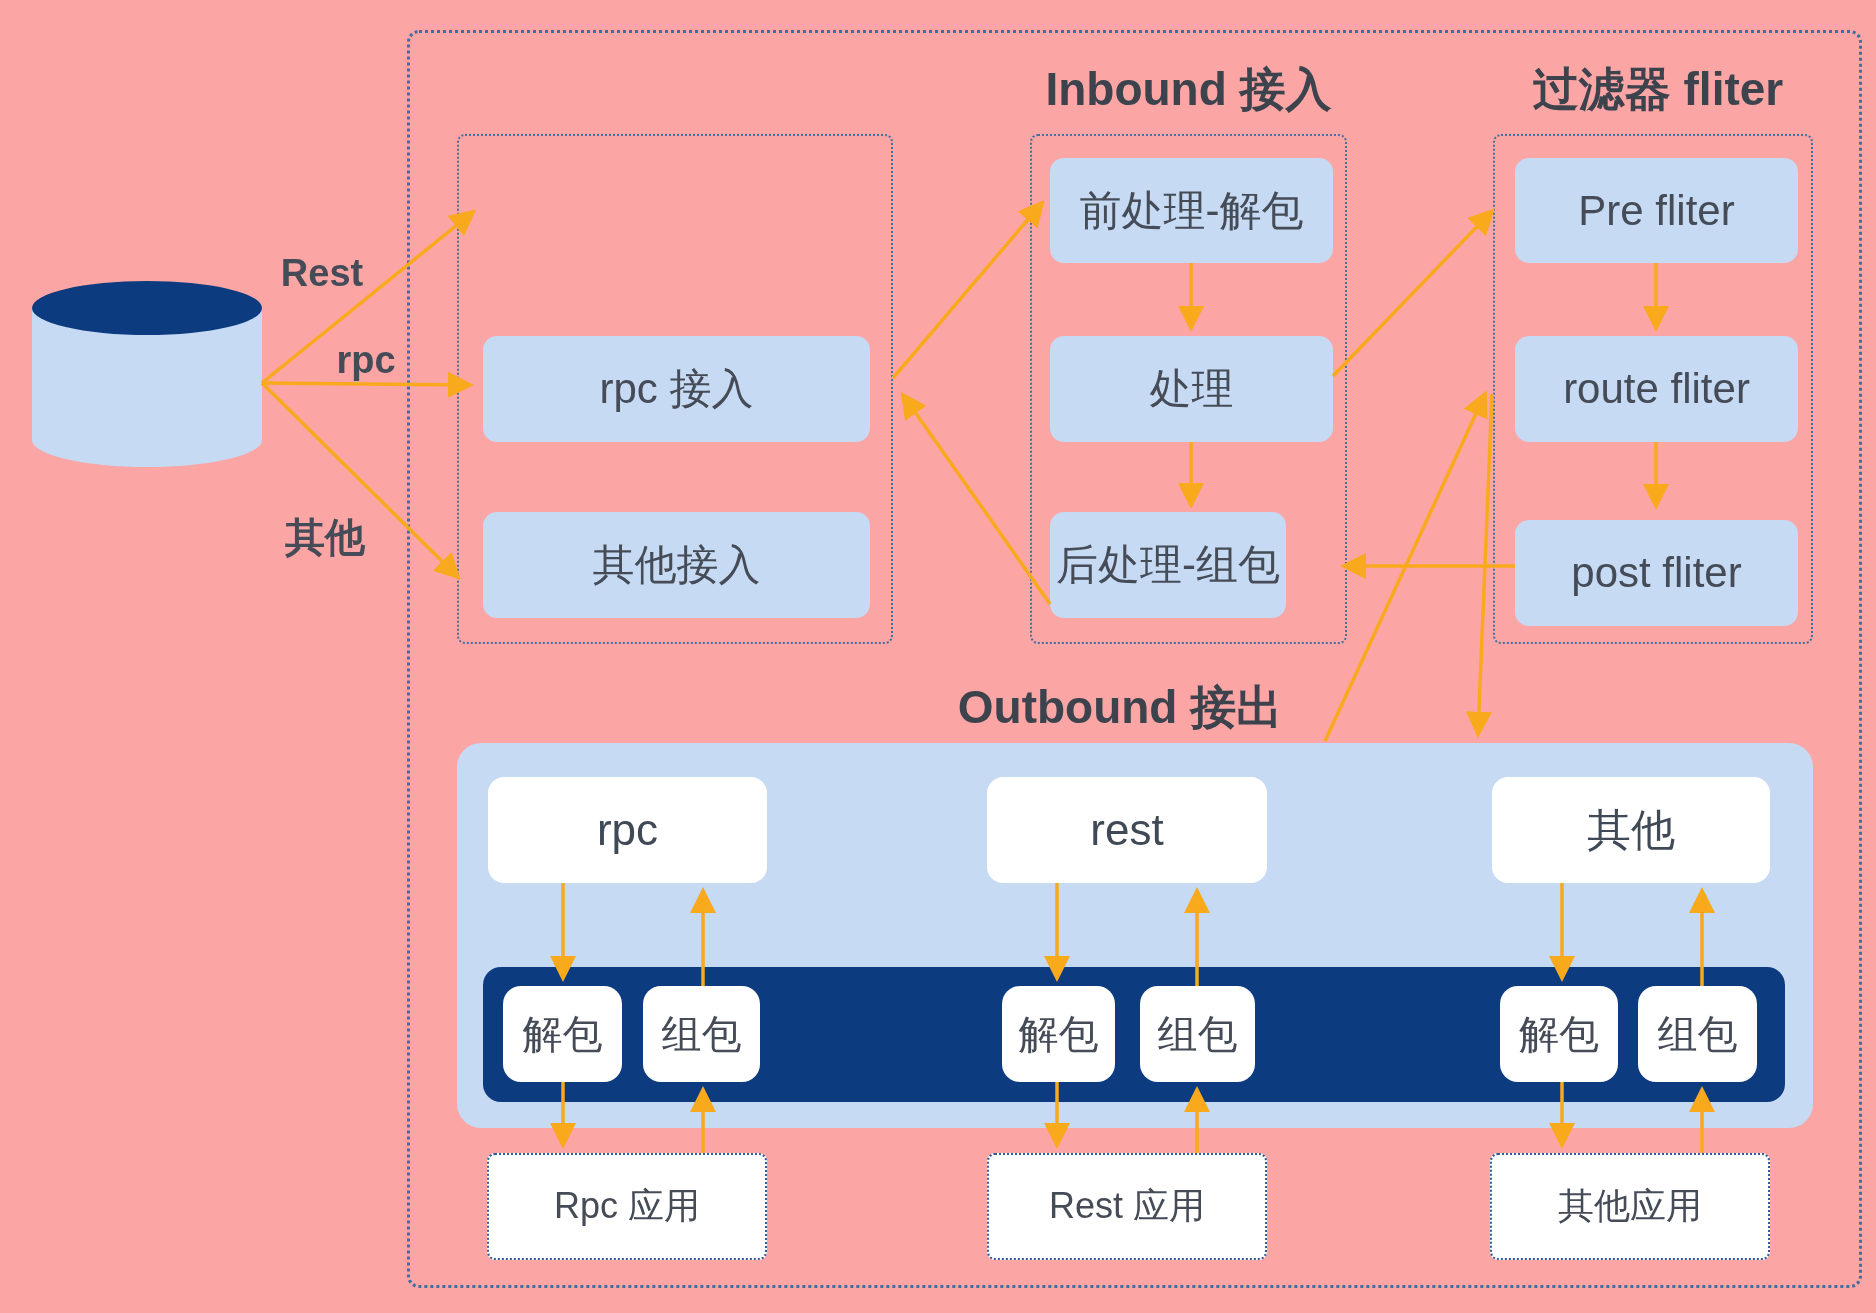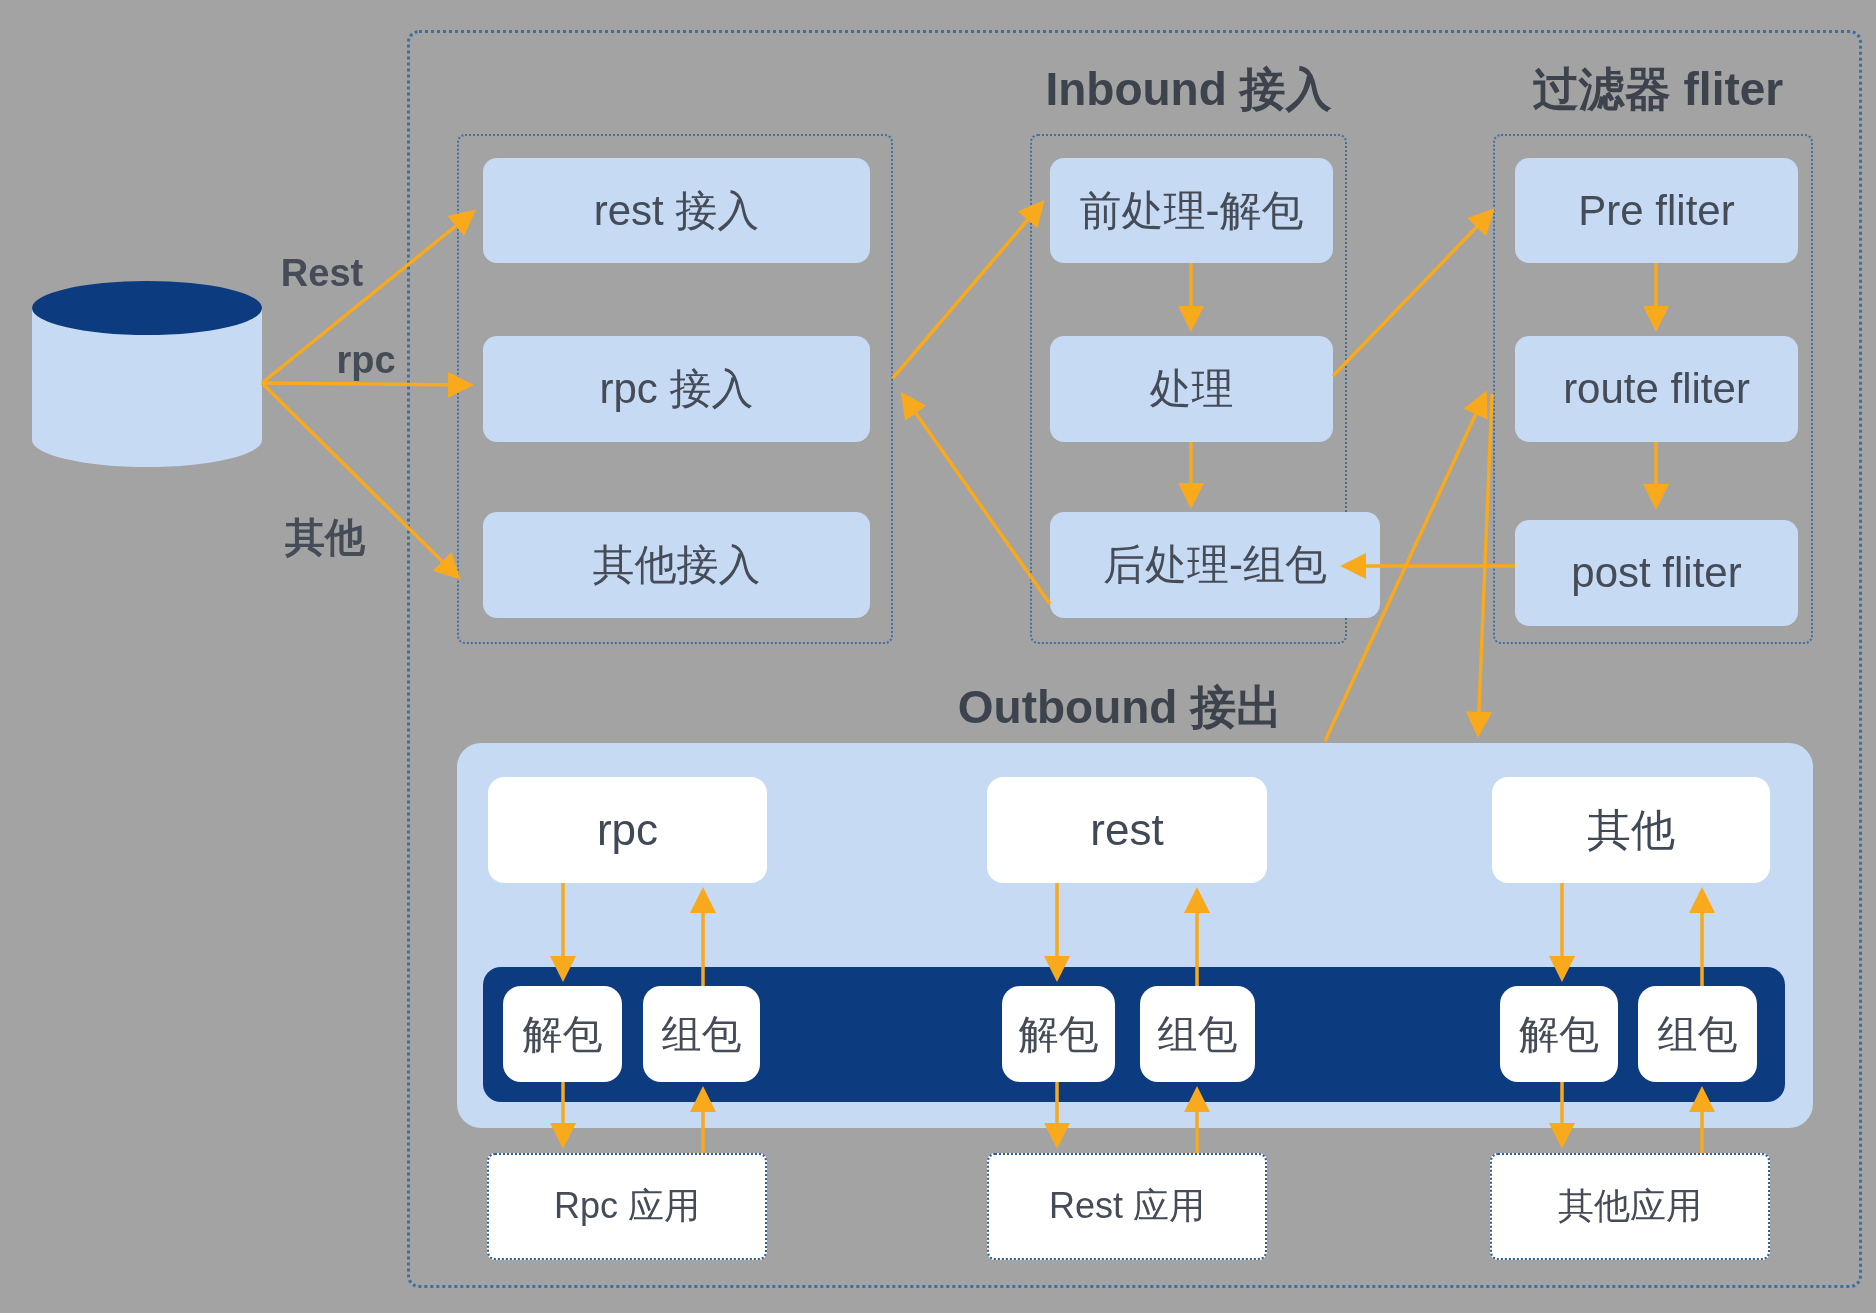--- a/index.html
+++ b/index.html
@@ -1,17 +1,17 @@
 <!DOCTYPE html>
 <html><head>
 <meta charset="utf-8">
 <style>
   html,body{margin:0;padding:0;background:#ffffff;}
   .canvas{
-    position:relative;width:1876px;height:1313px;background:#a3a3a3;overflow:hidden;
+    position:relative;width:1876px;height:1313px;background:#fca5a5;overflow:hidden;
     font-family:"Liberation Sans","DejaVu Sans",sans-serif;color:#454C57;
   }
   .abs{position:absolute;box-sizing:border-box;}
   .flexc{display:flex;align-items:center;justify-content:center;text-align:center;}
 
   
   .dash-outer{border:3px dotted #3F6FA0;border-radius:12px;}
   .dash-col{border:2px dotted #41719F;border-radius:8px;}
   .dash-app{border:2px dotted #2B5D9B;border-radius:8px;background:#ffffff;}
 
@@ -36,27 +36,26 @@
 
   <div class="abs dash-outer" style="left:407px;top:30px;width:1455px;height:1258px;"></div>
   <div class="abs dash-col" style="left:457px;top:134px;width:436px;height:510px;"></div>
   <div class="abs dash-col" style="left:1030px;top:134px;width:317px;height:510px;"></div>
   <div class="abs dash-col" style="left:1493px;top:134px;width:320px;height:510px;"></div>
 
   <div class="abs flexc title" style="left:1030px;top:64px;width:317px;height:52px;">Inbound 接入</div>
   <div class="abs flexc title" style="left:1493px;top:64px;width:330px;height:52px;">过滤器 fliter</div>
   <div class="abs flexc title" style="left:940px;top:680px;width:360px;height:56px;">Outbound 接出</div>
 
-  <div class="abs flexc box-blue" style="left:483px;top:158px;width:387px;height:105px;">rest 接入</div>
   <div class="abs flexc box-blue" style="left:483px;top:336px;width:387px;height:106px;">rpc 接入</div>
   <div class="abs flexc box-blue" style="left:483px;top:512px;width:387px;height:106px;">其他接入</div>
 
   <div class="abs flexc box-blue" style="left:1050px;top:336px;width:283px;height:106px;">处理</div>
   <div class="abs flexc box-blue" style="left:1050px;top:158px;width:283px;height:105px;">前处理-解包</div>
-  <div class="abs flexc box-blue" style="left:1050px;top:512px;width:330px;height:106px;">后处理-组包</div>
+  <div class="abs flexc box-blue" style="left:1050px;top:512px;width:236px;height:106px;">后处理-组包</div>
 
   <div class="abs flexc box-blue" style="left:1515px;top:158px;width:283px;height:105px;">Pre fliter</div>
   <div class="abs flexc box-blue" style="left:1515px;top:336px;width:283px;height:106px;">route fliter</div>
   <div class="abs flexc box-blue" style="left:1515px;top:512px;width:283px;height:106px;margin-top:8px;">post fliter</div>
 
   <div class="abs outbound-wrap" style="left:457px;top:743px;width:1356px;height:385px;"></div>
   <div class="abs navy-bar" style="left:483px;top:967px;width:1302px;height:135px;"></div>
 
   <div class="abs flexc box-white" style="left:488px;top:777px;width:279px;height:106px;">rpc</div>
   <div class="abs flexc box-white" style="left:987px;top:777px;width:280px;height:106px;">rest</div>

